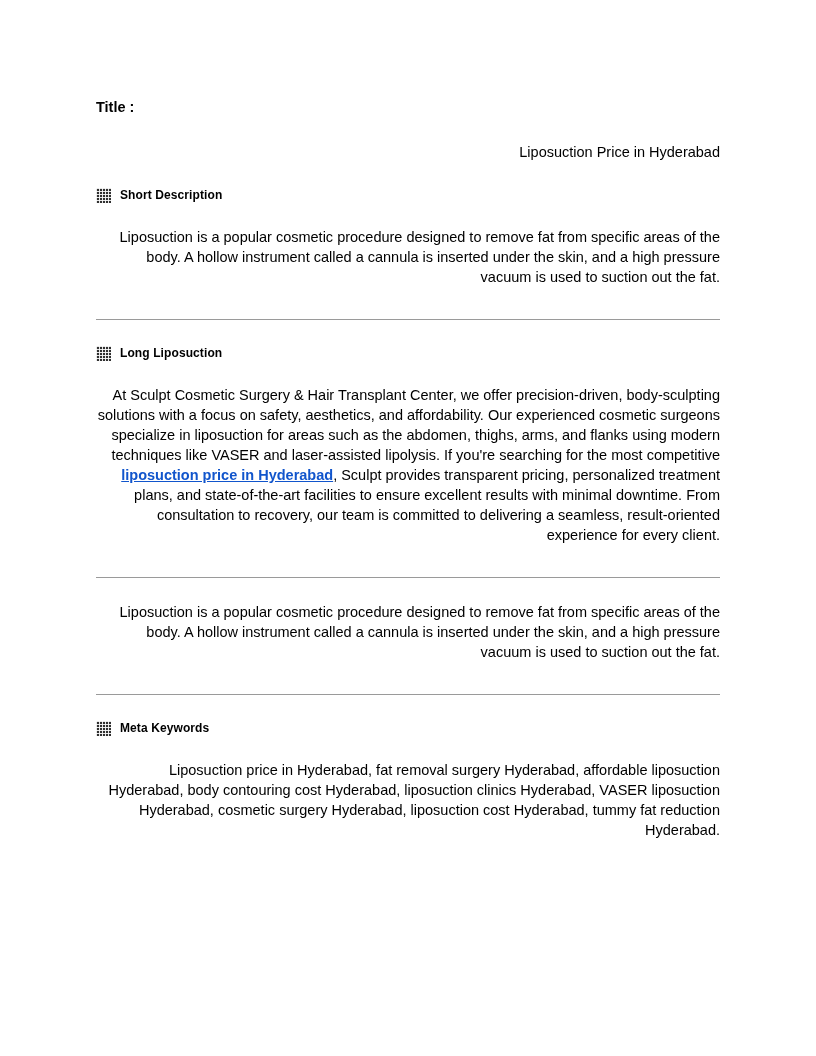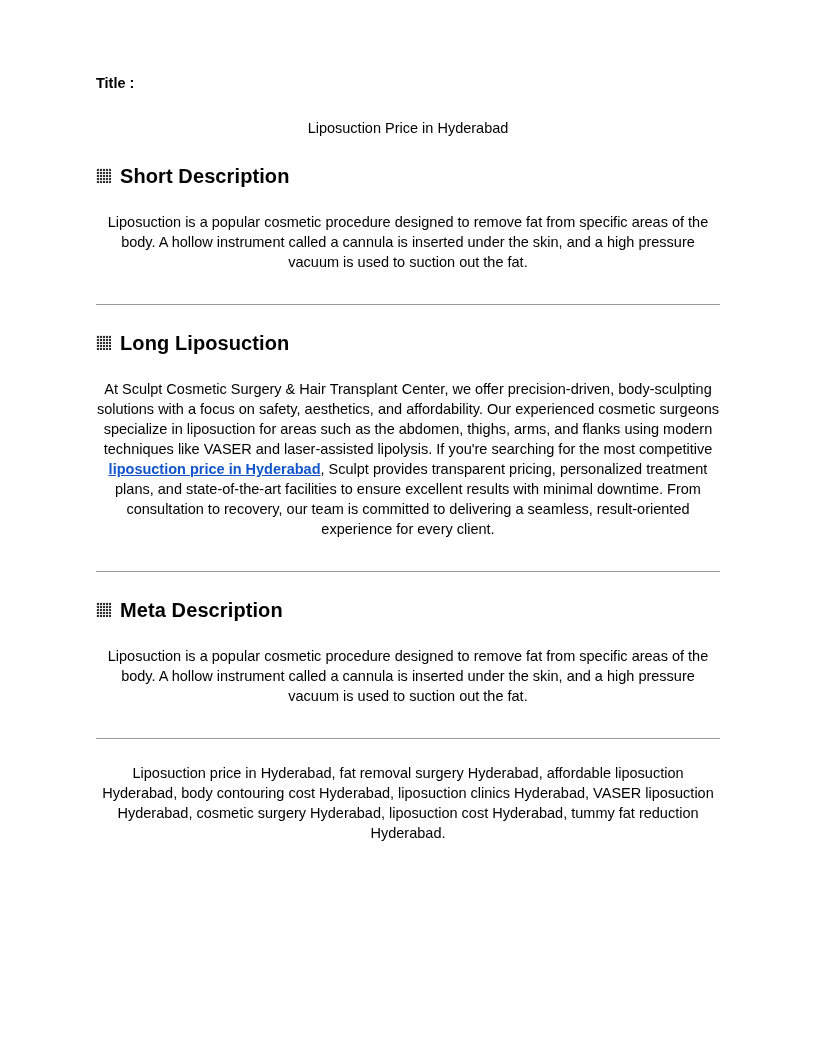--- a/index.html
+++ b/index.html
@@ -13,21 +13,21 @@
     font-family: "Liberation Sans", sans-serif;
     color: #000000;
     -webkit-font-smoothing: antialiased;
   }
   .page {
     position: relative;
     width: 738px;
     height: 1056px;
     background: #ffffff;
     box-sizing: border-box;
-    padding: 60px 96px 96px 96px;
+    padding: 84px 96px 96px 96px;
     overflow: hidden;
   }
   .doc-body {
     width: 624px;
   }
 
   
   .title-label {
     font-size: 14.5px;
     font-weight: bold;
@@ -35,21 +35,21 @@
     color: #000;
     margin: 14px 0 0 0;
   }
 
   
   .para {
     font-size: 14.5px;
     line-height: 1.38;
     color: #000;
     margin: 24px 0 0 0;
-    text-align: center;
+    text-align: right;
   }
 
   
   .section-head {
     display: flex;
     align-items: center;
     margin: 26px 0 0 0;
   }
   .grid-icon {
     width: 15px;
@@ -60,21 +60,21 @@
     background-image:
       repeating-linear-gradient(to right,
         rgba(255,255,255,0.88) 0px, rgba(255,255,255,0.88) 1px,
         rgba(0,0,0,0) 1px, rgba(0,0,0,0) 3px),
       repeating-linear-gradient(to bottom,
         rgba(255,255,255,0.88) 0px, rgba(255,255,255,0.88) 1px,
         rgba(0,0,0,0) 1px, rgba(0,0,0,0) 3px);
     border: 0;
   }
   .section-title {
-    font-size: 20px;
+    font-size: 12px;
     font-weight: bold;
     line-height: 1.2;
     color: #000;
     letter-spacing: 0.1px;
   }
 
   
   .divider {
     border: 0;
     border-top: 1px solid #9a9a9a;
@@ -112,26 +112,26 @@
 
     <div class="section-head">
       <span class="grid-icon"></span>
       <span class="section-title">Long Liposuction</span>
     </div>
 
     <p class="para"><span>At Sculpt Cosmetic Surgery &amp; Hair Transplant Center, we offer precision-driven, body-sculpting solutions with a focus on safety, aesthetics, and affordability. Our experienced cosmetic surgeons specialize in liposuction for areas such as the abdomen, thighs, arms, and flanks using modern techniques like VASER and laser-assisted lipolysis. If you're searching for the most competitive</span><a class="doc-link" href="#"> liposuction price in Hyderabad</a><span>, Sculpt provides transparent pricing, personalized treatment plans, and state-of-the-art facilities to ensure excellent results with minimal downtime. From consultation to recovery, our team is committed to delivering a seamless, result-oriented experience for every client.</span></p>
 
     <hr class="divider">
 
-    <div class="section-head">
-      <span class="grid-icon"></span>
-      <span class="section-title">Meta Description</span>
-    </div>
 
     <p class="para">Liposuction is a popular cosmetic procedure designed to remove fat from specific areas of the body. A hollow instrument called a cannula is inserted under the skin, and a high pressure vacuum is used to suction out the fat.</p>
 
     <hr class="divider">
 
+    <div class="section-head">
+      <span class="grid-icon"></span>
+      <span class="section-title">Meta Keywords</span>
+    </div>
 
     <p class="para">Liposuction price in Hyderabad, fat removal surgery Hyderabad, affordable liposuction Hyderabad, body contouring cost Hyderabad, liposuction clinics Hyderabad, VASER liposuction Hyderabad, cosmetic surgery Hyderabad, liposuction cost Hyderabad, tummy fat reduction Hyderabad.</p>
 
   </div>
 </div>
 
 </body></html>

